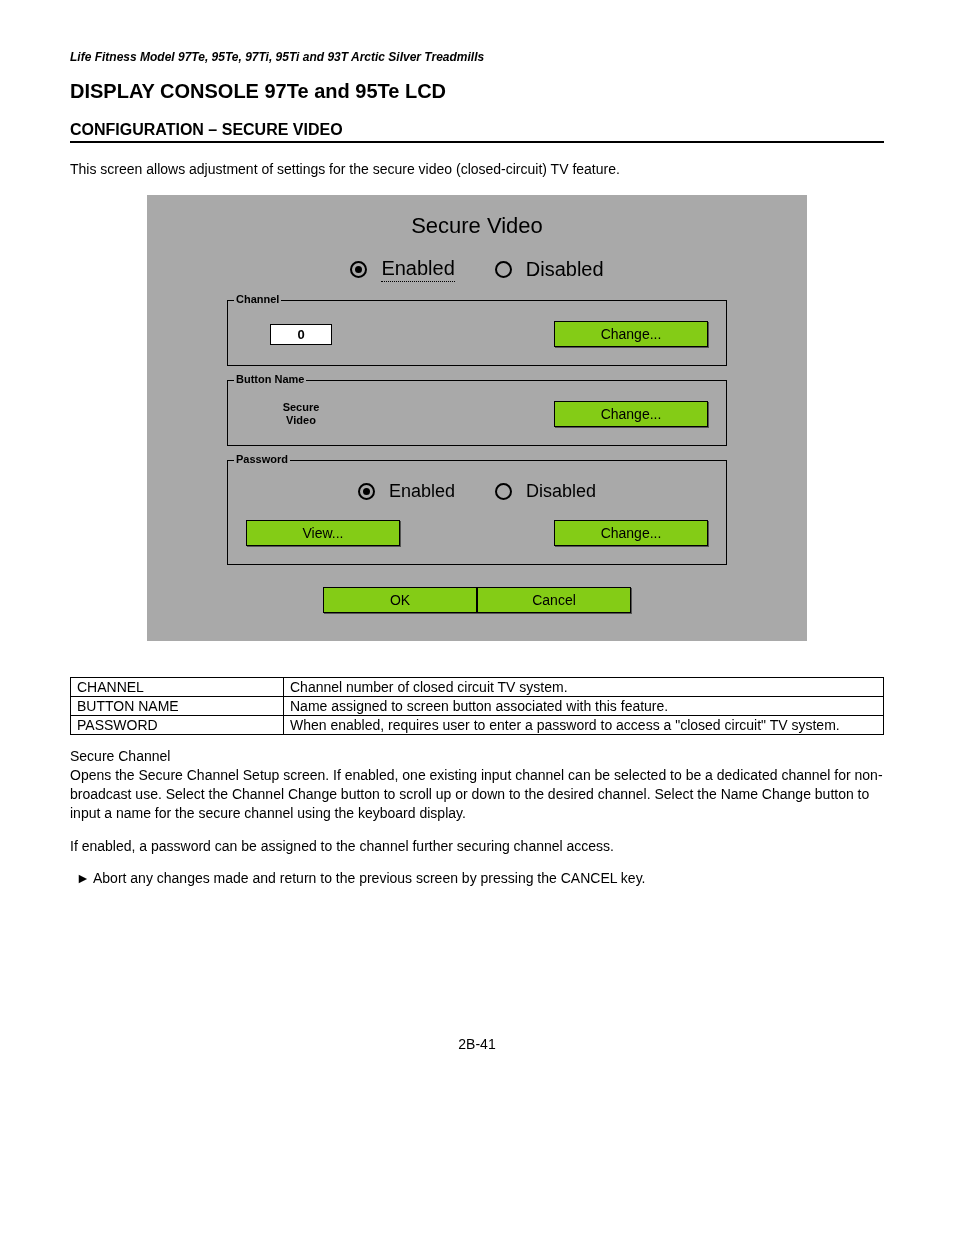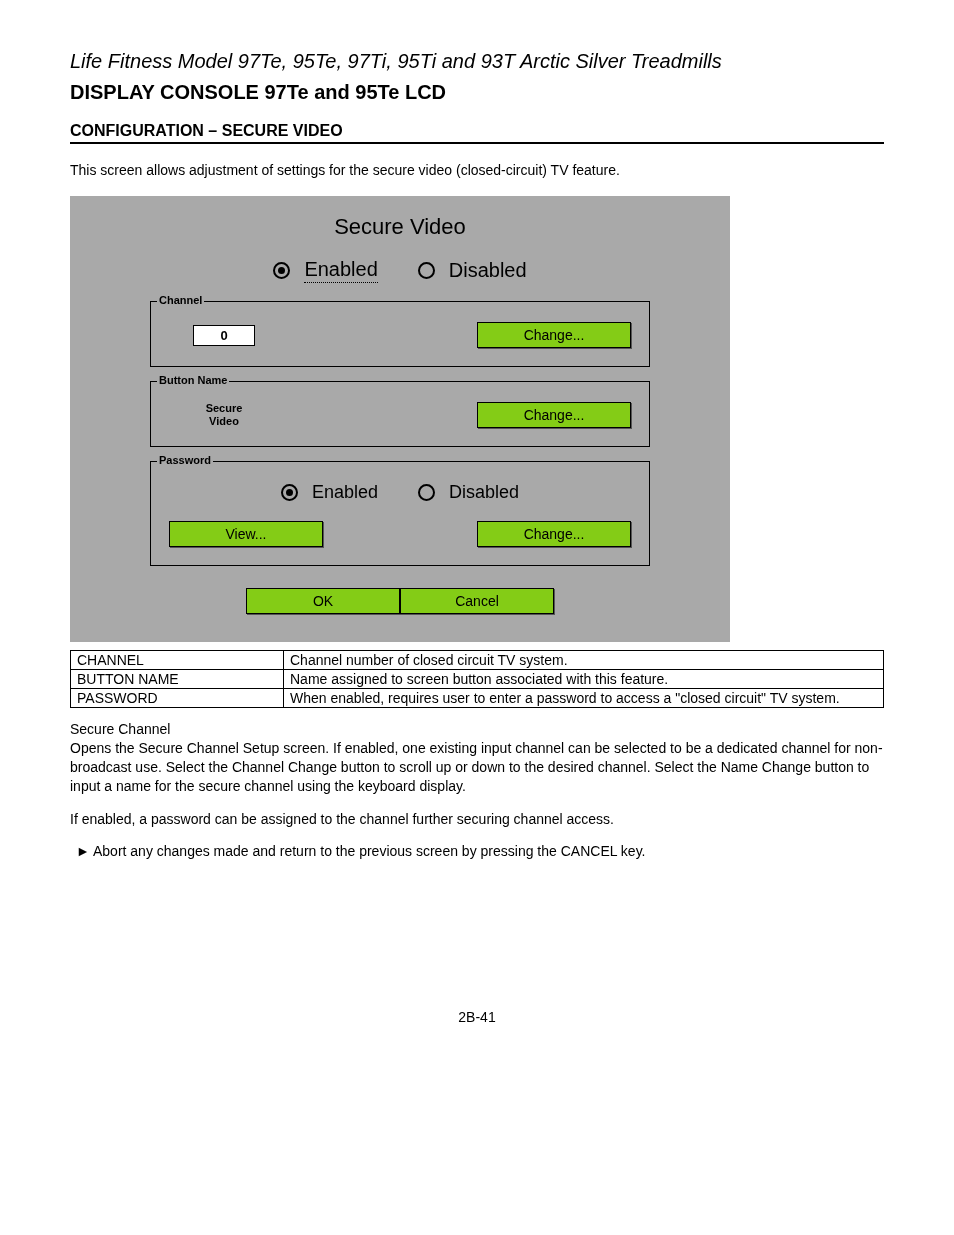--- a/index.html
+++ b/index.html
@@ -6,40 +6,41 @@
     font-family: Arial, Helvetica, sans-serif;
     margin: 0;
     padding: 50px 70px;
     font-size: 14px;
     color: #000;
     width: 954px;
     box-sizing: border-box;
   }
   .header-italic {
     font-style: italic;
-    font-weight: normal;
-    font-size: 20px;
-    margin-bottom: 8px;
+    font-weight: bold;
+    font-size: 12px;
+    margin-bottom: 16px;
   }
   .header-bold {
     font-weight: bold;
     font-size: 20px;
     margin-bottom: 18px;
   }
   .section-heading {
     font-weight: bold;
     font-size: 16px;
     border-bottom: 2px solid #000;
     padding-bottom: 2px;
     margin-bottom: 18px;
   }
   .intro { margin-bottom: 18px; }
   .dialog-wrap {
     display: flex;
-    margin-bottom: 8px;
+    justify-content: center;
+    margin-bottom: 36px;
   }
   .dialog {
     width: 660px;
     background: #a9a9a9;
     padding: 18px 60px 28px 60px;
     box-sizing: border-box;
   }
   .dialog-title {
     text-align: center;
     font-size: 22px;

